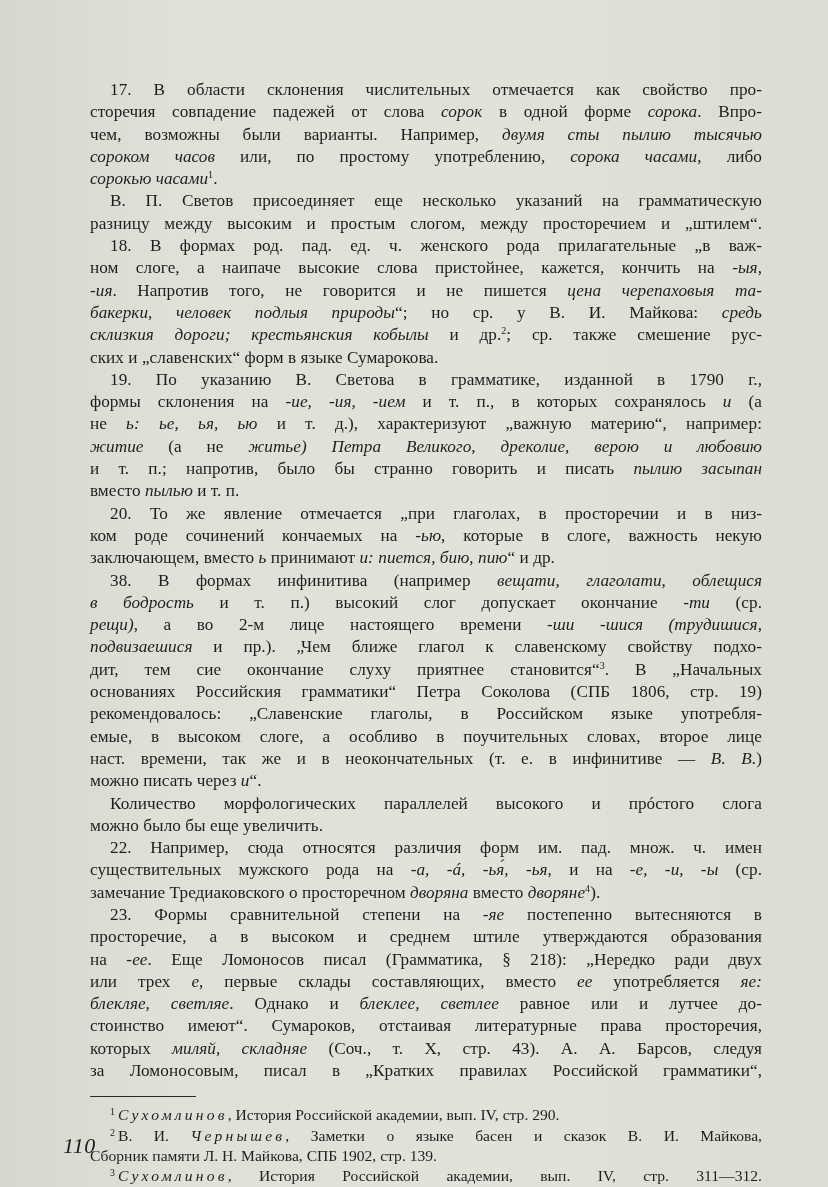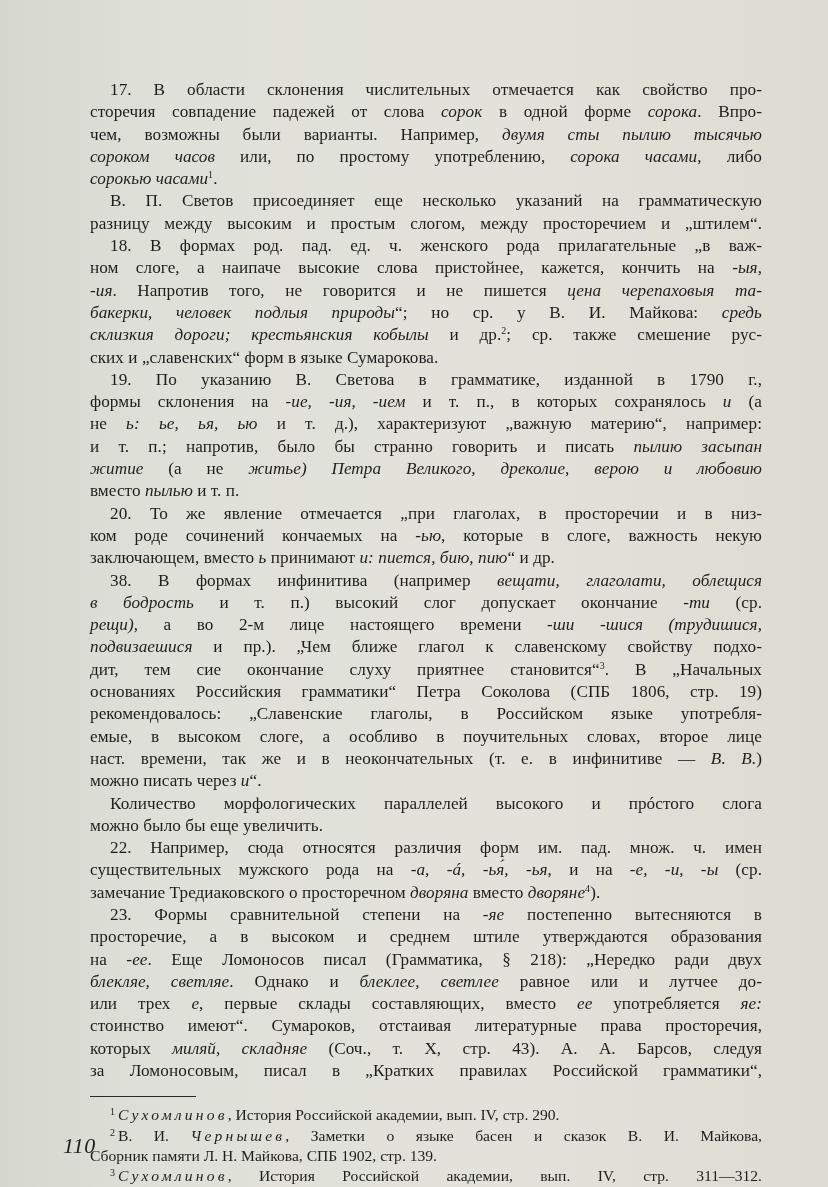--- a/index.html
+++ b/index.html
@@ -55,22 +55,22 @@
       <div class="line"><span>разницу между высоким и простым слогом, между просторечием и „штилем“.</span></div>
       <div class="line indent"><span>18. В формах род. пад. ед. ч. женского рода прилагательные „в важ-</span></div>
       <div class="line"><span>ном слоге, а наипаче высокие слова пристойнее, кажется, кончить на </span><i>-ыя</i><span>,</span></div>
       <div class="line"><i>-ия</i><span>. Напротив того, не говорится и не пишется </span><i>цена черепаховыя та-</i></div>
       <div class="line"><i>бакерки, человек подлыя природы</i><span>“; но ср. у В. И. Майкова: </span><i>средь</i></div>
       <div class="line"><i>склизкия дороги; крестьянския кобылы</i><span> и др.</span><sup>2</sup><span>; ср. также смешение рус-</span></div>
       <div class="line last"><span>ских и „славенских“ форм в языке Сумарокова.</span></div>
       <div class="line indent"><span>19. По указанию В. Светова в грамматике, изданной в 1790 г.,</span></div>
       <div class="line"><span>формы склонения на </span><i>-ие, -ия, -ием</i><span> и т. п., в которых сохранялось </span><i>и</i><span> (а</span></div>
       <div class="line"><span>не </span><i>ь:</i><span> </span><i>ье, ья, ью</i><span> и т. д.), характеризуют „важную материю“, например:</span></div>
+      <div class="line"><i>житие</i><span> (а не </span><i>житье) Петра Великого, дреколие, верою</i><span> </span><i>и</i><span> </span><i>любовию</i></div>
       <div class="line"><span>и т. п.; напротив, было бы странно говорить и писать </span><i>пылию засыпан</i></div>
-      <div class="line"><i>житие</i><span> (а не </span><i>житье) Петра Великого, дреколие, верою</i><span> </span><i>и</i><span> </span><i>любовию</i></div>
       <div class="line last"><span>вместо </span><i>пылью</i><span> и т. п.</span></div>
       <div class="line indent"><span>20. То же явление отмечается „при глаголах, в просторечии и в низ-</span></div>
       <div class="line"><span>ком роде сочинений кончаемых на </span><i>-ью</i><span>, которые в слоге, важность некую</span></div>
       <div class="line last"><span>заключающем, вместо </span><i>ь</i><span> принимают </span><i>и: пиется, бию, пию</i><span>“ и др.</span></div>
       <div class="line indent"><span>38. В формах инфинитива (например </span><i>вещати, глаголати, облещися</i></div>
       <div class="line"><i>в бодрость</i><span> и т. п.) высокий слог допускает окончание </span><i>-ти</i><span> (ср.</span></div>
       <div class="line"><i>рещи)</i><span>, а во 2-м лице настоящего времени </span><i>-ши -шися (трудишися,</i></div>
       <div class="line"><i>подвизаешися</i><span> и пр.). „Чем ближе глагол к славенскому свойству подхо-</span></div>
       <div class="line"><span>дит, тем сие окончание слуху приятнее становится“</span><sup>3</sup><span>. В „Начальных</span></div>
       <div class="line"><span>основаниях Российския грамматики“ Петра Соколова (СПБ 1806, стр. 19)</span></div>
@@ -79,22 +79,22 @@
       <div class="line"><span>наст. времени, так же и в неокончательных (т. е. в инфинитиве — </span><i>В. В.</i><span>)</span></div>
       <div class="line last"><span>можно писать через </span><i>и</i><span>“.</span></div>
       <div class="line indent"><span>Количество морфологических параллелей высокого и прóстого слога</span></div>
       <div class="line last"><span>можно было бы еще увеличить.</span></div>
       <div class="line indent"><span>22. Например, сюда относятся различия форм им. пад. множ. ч. имен</span></div>
       <div class="line"><span>существительных мужского рода на </span><i>-а, -á, -ья́, -ья</i><span>, и на </span><i>-е, -и, -ы</i><span> (ср.</span></div>
       <div class="line last"><span>замечание Тредиаковского о просторечном </span><i>дворяна</i><span> вместо </span><i>дворяне</i><sup>4</sup><span>).</span></div>
       <div class="line indent"><span>23. Формы сравнительной степени на </span><i>-яе</i><span> постепенно вытесняются в</span></div>
       <div class="line"><span>просторечие, а в высоком и среднем штиле утверждаются образования</span></div>
       <div class="line"><span>на </span><i>-ее</i><span>. Еще Ломоносов писал (Грамматика, § 218): „Нередко ради двух</span></div>
+      <div class="line"><span>или трех </span><i>е</i><span>, первые склады составляющих, вместо </span><i>ее</i><span> употребляется </span><i>яе:</i></div>
       <div class="line"><i>блекляе, светляе</i><span>. Однако и </span><i>блеклее, светлее</i><span> равное или и лутчее до-</span></div>
-      <div class="line"><span>или трех </span><i>е</i><span>, первые склады составляющих, вместо </span><i>ее</i><span> употребляется </span><i>яе:</i></div>
       <div class="line"><span>стоинство имеют“. Сумароков, отстаивая литературные права просторечия,</span></div>
       <div class="line"><span>которых </span><i>миляй, складняе</i><span> (Соч., т. X, стр. 43). А. А. Барсов, следуя</span></div>
       <div class="line"><span>за Ломоносовым, писал в „Кратких правилах Российской грамматики“,</span></div>
     </div>
   <div class="footnote-rule"></div>
   <div id="footnotes">
       <div class="fn indent last"><sup>1</sup><span class="spaced">Сухомлинов</span><span>, История Российской академии, вып. IV, стр. 290.</span></div>
       <div class="fn indent"><sup>2</sup><span>В. И. </span><span class="spaced">Чернышев</span><span>, Заметки о языке басен и сказок В. И. Майкова,</span></div>
       <div class="fn last"><span>Сборник памяти Л. Н. Майкова, СПБ 1902, стр. 139.</span></div>
       <div class="fn indent"><sup>3</sup><span class="spaced">Сухомлинов</span><span>, История Российской академии, вып. IV, стр. 311—312.</span></div>

